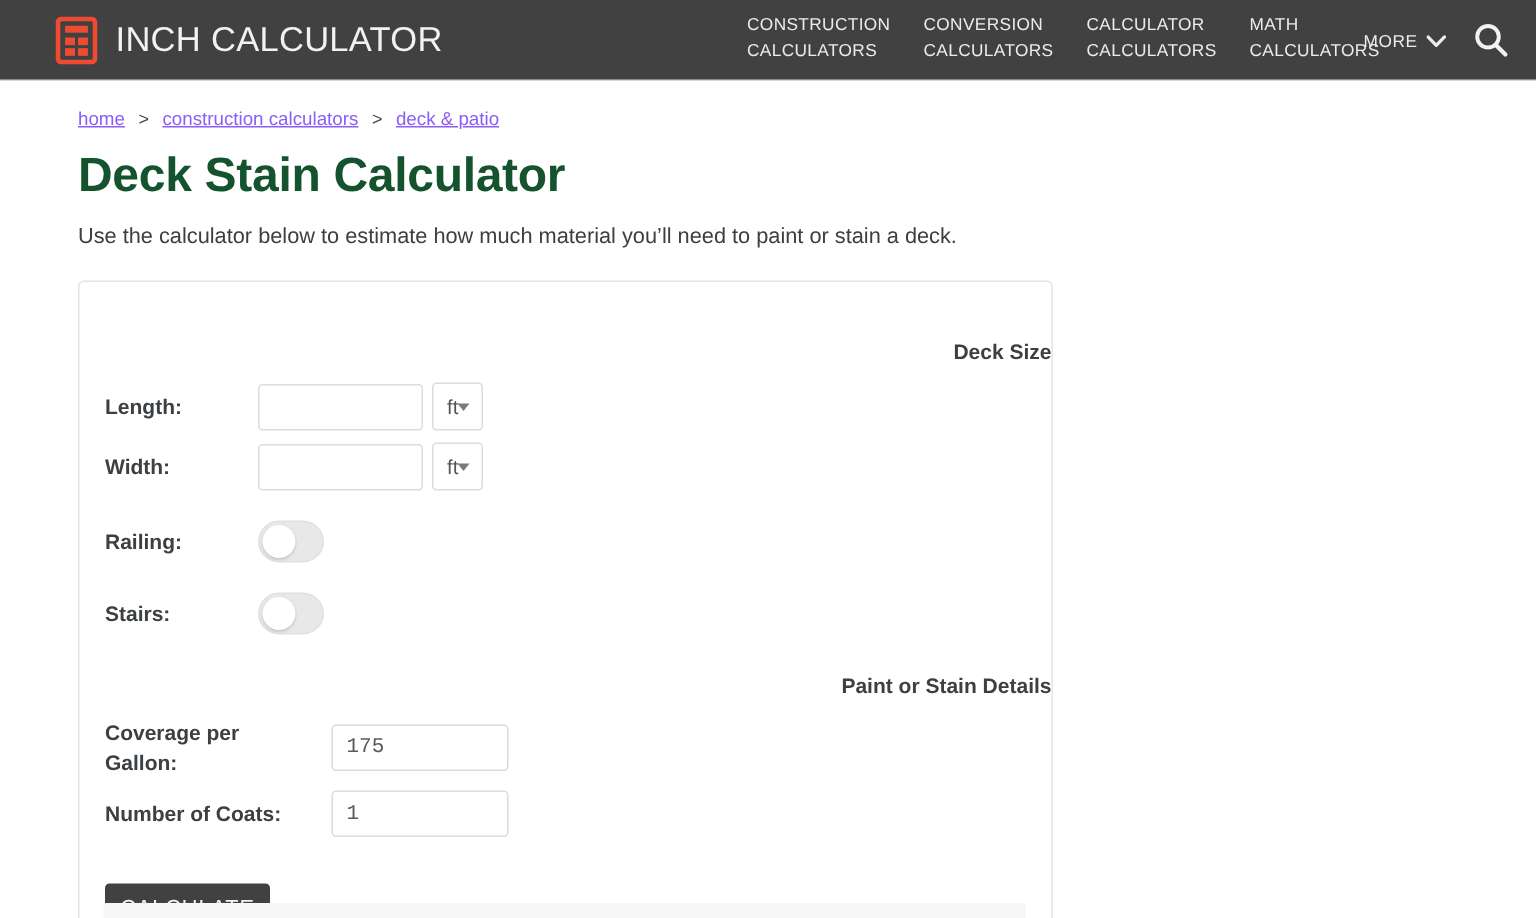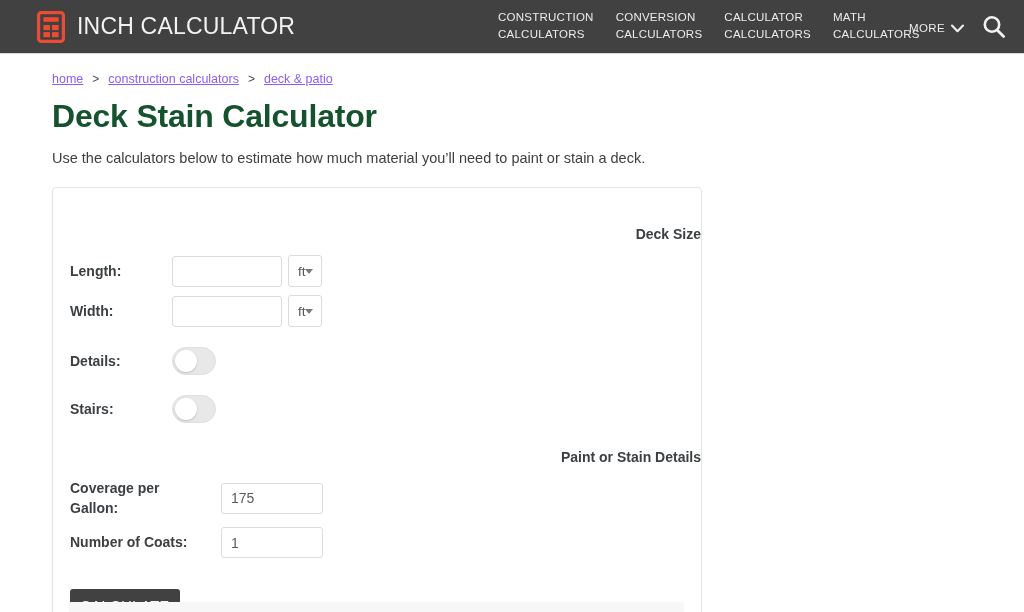--- a/index.html
+++ b/index.html
@@ -163,21 +163,21 @@
     height: 31px;
     border: 1px solid #dcdcdc;
     border-radius: 3px;
     background: #ffffff;
     font-family: "Liberation Sans", sans-serif;
     font-size: 14px;
     color: #5a5a5a;
     padding: 0 9px;
     outline: none;
   }
-  .text-input.wide { width: 102px; }
+  .text-input.wide { width: 118px; font-family: Liberation Mono, monospace; }
   .text-input::placeholder { color: #b9b9b9; }
 
   .unit-select {
     position: relative;
     margin-left: 6px;
     width: 34px;
     height: 32px;
     border: 1px solid #dcdcdc;
     border-radius: 3px;
     background: #ffffff;
@@ -319,21 +319,21 @@
 
   <div class="breadcrumb">
     <span class="crumb">home</span>
     <span class="crumb-sep">&gt;</span>
     <span class="crumb">construction calculators</span>
     <span class="crumb-sep">&gt;</span>
     <span class="crumb">deck &amp; patio</span>
   </div>
 
   <h1 class="page-title">Deck Stain Calculator</h1>
-  <p class="page-intro">Use the calculators below to estimate how much material you’ll need to paint or stain a deck.</p>
+  <p class="page-intro">Use the calculator below to estimate how much material you’ll need to paint or stain a deck.</p>
 
   <div class="calc-card">
     <div class="card-inner">
 
       <div class="group-title">Deck Size</div>
 
       <div class="field-row">
         <div class="field-label">Length:</div>
         <input class="text-input" type="text" value="" style="">
         <div class="unit-select">
@@ -345,21 +345,21 @@
       <div class="field-row">
         <div class="field-label">Width:</div>
         <input class="text-input" type="text" value="" style="">
         <div class="unit-select">
           <span class="unit-text">ft</span>
           <span class="caret"></span>
         </div>
       </div>
 
       <div class="toggle-row">
-        <div class="field-label">Details:</div>
+        <div class="field-label">Railing:</div>
         <div class="switch">
           <span class="knob"></span>
         </div>
       </div>
 
       <div class="toggle-row">
         <div class="field-label">Stairs:</div>
         <div class="switch">
           <span class="knob"></span>
         </div>

